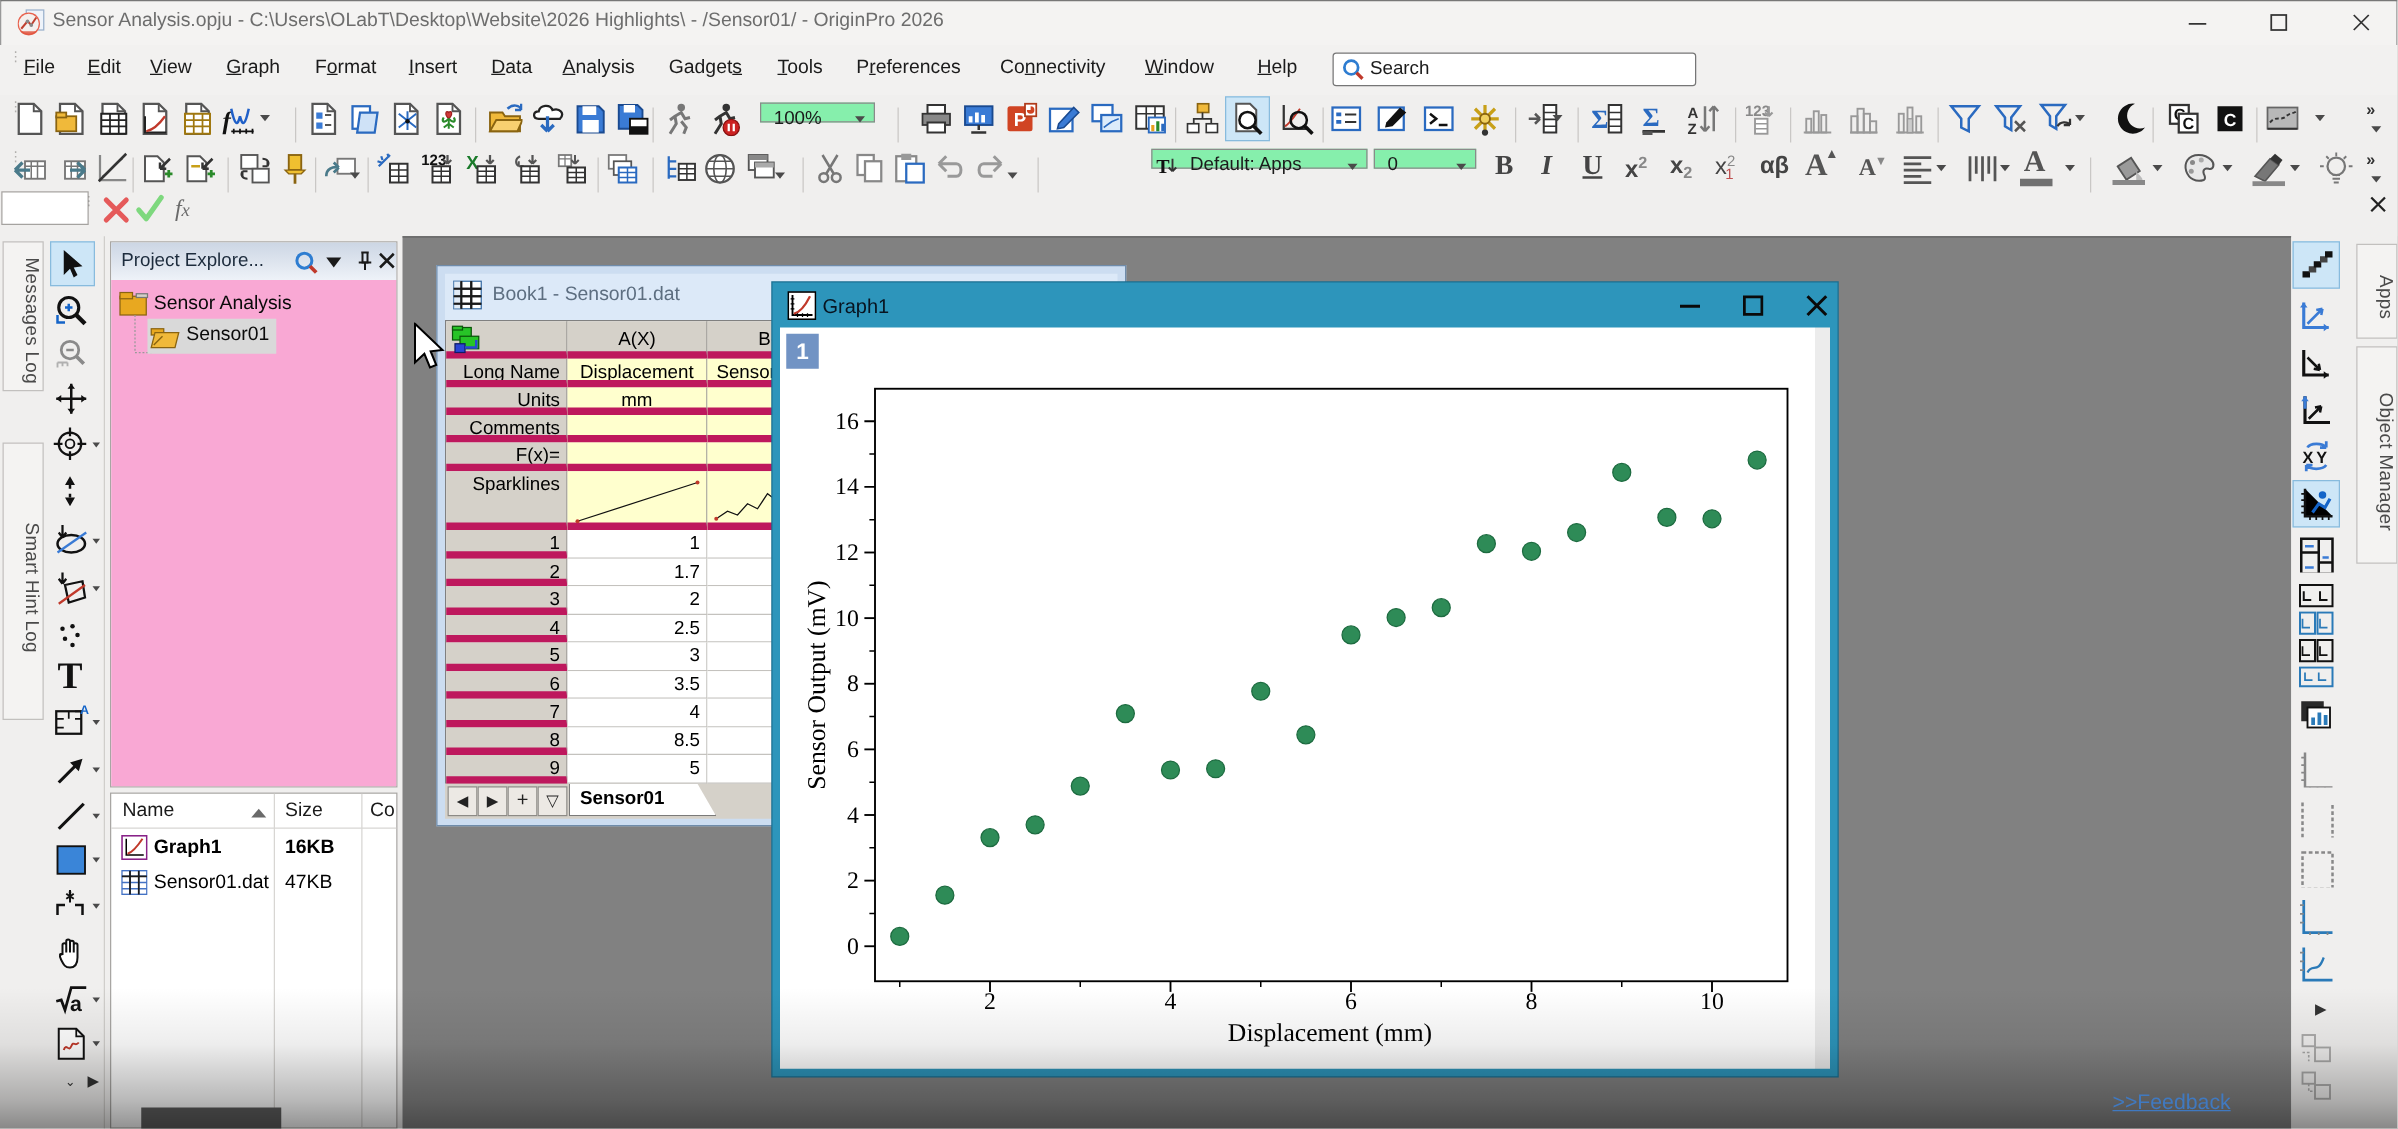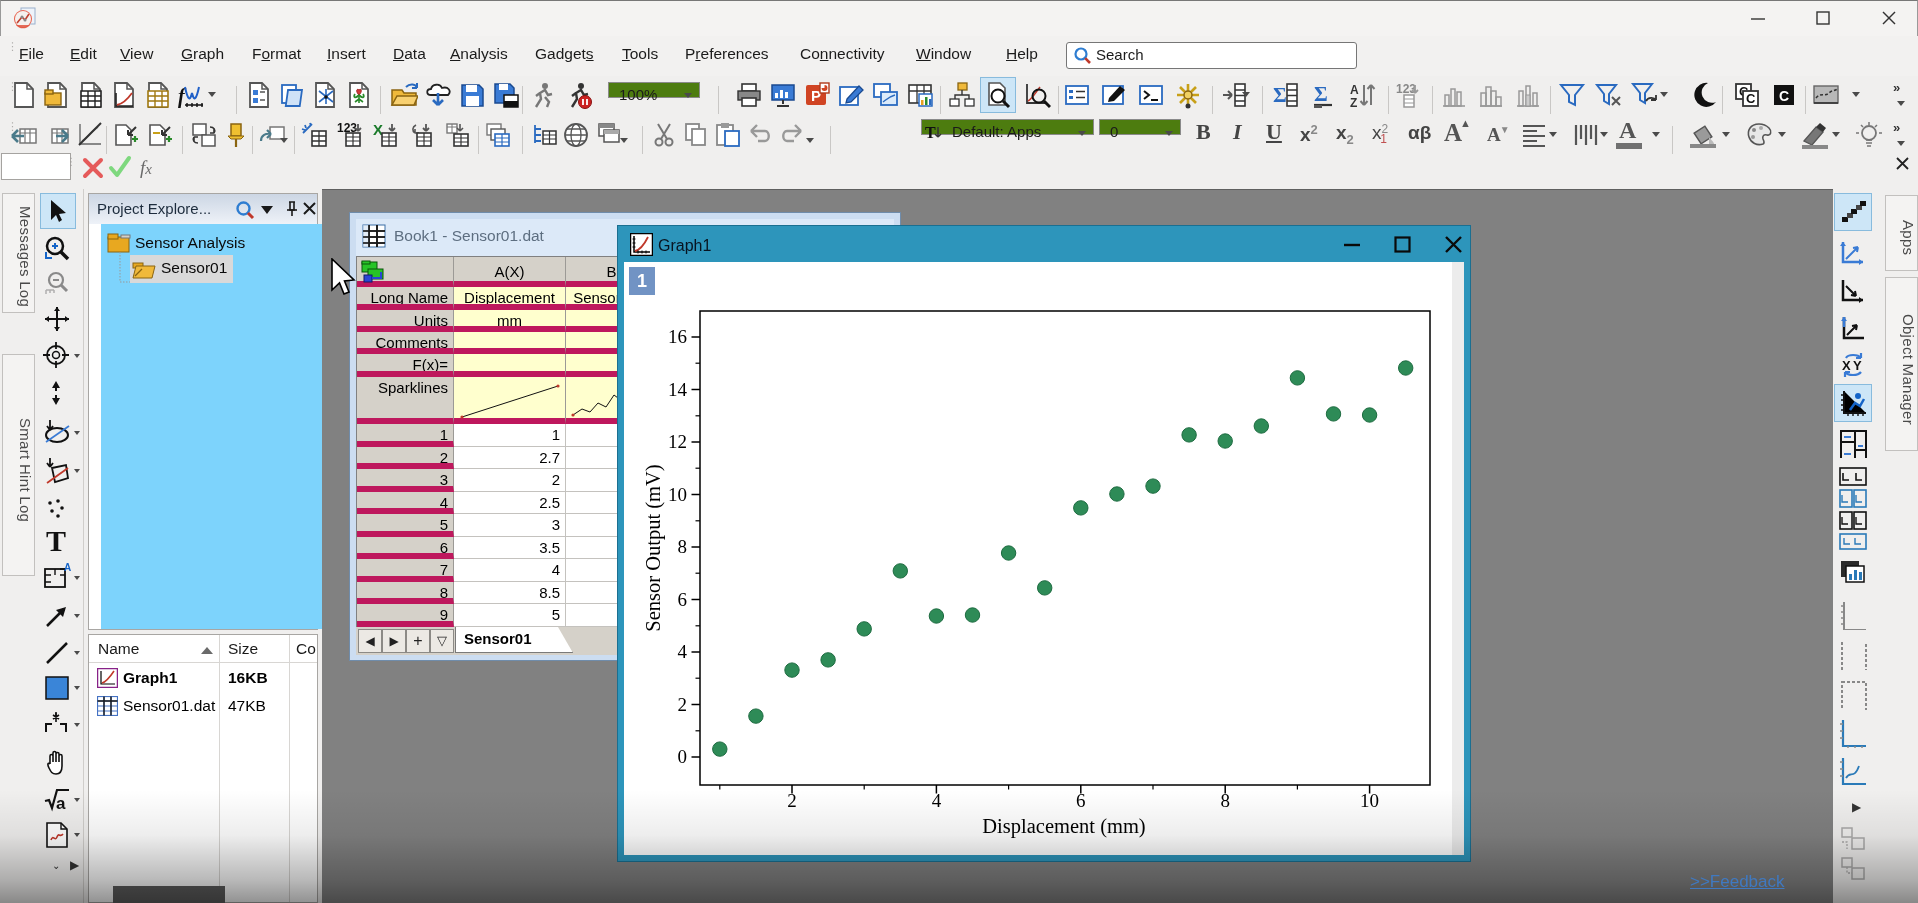--- a/index.html
+++ b/index.html
@@ -14,31 +14,31 @@
 .menu{position:absolute;top:45px;font-size:15.5px;color:#1b1b1b}
 #searchbox{left:1066px;top:42px;width:291px;height:27px;background:#fff;border:1px solid #767676;border-radius:3px}
 #searchtxt{left:1096px;top:46px;font-size:15px;color:#1b1b1b}
 
 #tb1{left:0;top:76px;width:1918px;height:40px;background:#f0efee}
 #tb2{left:0;top:116px;width:1918px;height:40px;background:#f0efee}
 #fxrow{left:0;top:156px;width:1918px;height:33px;background:#f0efee}
 .ic{position:absolute;width:28px;height:28px}
 .divd{position:absolute;width:1px;height:28px;background:#c9c7c5;top:5px}
 .dd{position:absolute;width:0;height:0;border-left:4px solid transparent;border-right:4px solid transparent;border-top:5px solid #4a4a4a}
-.combo{position:absolute;height:16px;background:#4d7c0f;border:1px solid #8a8a8a;font-size:15px;color:#1b1b1b}
+.combo{position:absolute;height:16px;background:#86efac;border:1px solid #8a8a8a;font-size:15px;color:#1b1b1b}
 
 .vtab{position:absolute;background:#f4f3f2;border:1px solid #c2c0be;writing-mode:vertical-rl;font-size:15px;color:#4a4a4a;text-align:center;letter-spacing:.3px}
 #ltools{left:36px;top:189px;width:48px;height:714px;background:#f0efee;border-right:1px solid #d0cecb}
 .lt{position:absolute;left:42px;width:30px;height:30px}
 .ldd{position:absolute;left:74px;width:0;height:0;border-left:3.5px solid transparent;border-right:3.5px solid transparent;border-top:4.5px solid #4a4a4a}
 
 #pe{left:88px;top:193px;width:230px;height:437px;background:#fff;border:1px solid #a8a6a3}
 #pehead{left:0px;top:0px;width:228px;height:30px;background:linear-gradient(#ccd6e4,#eef2f8)}
 #petitle{left:8px;top:6px;font-size:15px;color:#1d2c3d}
-#petree{left:12px;top:30px;width:228px;height:405px;background:#7dd3fc}
+#petree{left:0;top:30px;width:228px;height:405px;background:#f9a8d4}
 
 #files{left:88px;top:634px;width:230px;height:269px;background:#fff;border:1px solid #a8a6a3}
 .fcol{position:absolute;top:0;width:1px;height:267px;background:#d8d6d3}
 
 #ws{left:322px;top:189px;width:1511px;height:714px;background:#818181;border-top:1px solid #5f5f5f}
 
 #rtools{left:1833px;top:189px;width:51px;height:714px;background:#f0efee}
 .rt{position:absolute;left:1838px;width:30px;height:30px}
 
 #book1{left:349px;top:212px;width:552px;height:449px;background:#ccddf1;border:1px solid #6f8cab}
@@ -67,20 +67,21 @@
 <div class="abs" id="titlebar"></div>
 <svg class="abs" style="left:14px;top:7px" width="22" height="22" viewBox="0 0 22 22">
       <rect x="7" y="1" width="14" height="16" fill="#eef3fa" stroke="#9ab0cc"></rect>
       <circle cx="9" cy="12" r="9" fill="#e8604c"></circle>
       <circle cx="9" cy="12" r="8" fill="#f4f0ee"></circle>
       <path d="M3 16 L8 10 L11 13 L15 7" stroke="#c04030" stroke-width="1.6" fill="none"></path>
       <circle cx="8" cy="10" r="1.5" fill="#888"></circle>
       <circle cx="11" cy="13" r="1.5" fill="#888"></circle>
       <path d="M2 18 A9 9 0 0 0 16 18 Z" fill="#e05540" opacity="0.85"></path>
     </svg>
+<div class="abs" id="titletxt">Sensor Analysis.opju - C:\Users\OLabT\Desktop\Website\2026 Highlights\ - /Sensor01/ - OriginPro 2026</div>
 <svg class="abs wbtn" style="left:1750px">
       <line x1="1" y1="9" x2="15" y2="9" stroke="#333" stroke-width="1.4"></line>
     </svg>
 <svg class="abs wbtn" style="left:1815px">
       <rect x="2" y="2" width="12" height="12" fill="none" stroke="#333" stroke-width="1.4"></rect>
     </svg>
 <svg class="abs wbtn" style="left:1881px">
       <line x1="2" y1="2" x2="14" y2="14" stroke="#333" stroke-width="1.4"></line>
       <line x1="14" y1="2" x2="2" y2="14" stroke="#333" stroke-width="1.4"></line>
     </svg>
@@ -779,21 +780,21 @@
     <div class="cell lcell" style="left:0;top:167px;width:97px;height:23px;line-height:22px">1</div>
     <div class="cell lcell" style="left:0;top:190px;width:97px;height:22px;line-height:21px">2</div>
     <div class="cell lcell" style="left:0;top:212px;width:97px;height:23px;line-height:22px">3</div>
     <div class="cell lcell" style="left:0;top:235px;width:97px;height:22px;line-height:21px">4</div>
     <div class="cell lcell" style="left:0;top:257px;width:97px;height:23px;line-height:22px">5</div>
     <div class="cell lcell" style="left:0;top:280px;width:97px;height:22px;line-height:21px">6</div>
     <div class="cell lcell" style="left:0;top:302px;width:97px;height:23px;line-height:22px">7</div>
     <div class="cell lcell" style="left:0;top:325px;width:97px;height:22px;line-height:21px">8</div>
     <div class="cell lcell" style="left:0;top:347px;width:97px;height:23px;line-height:22px">9</div>
     <div class="cell dcell" style="left:97px;top:167px;width:112px;height:23px;line-height:22px">1</div>
-    <div class="cell dcell" style="left:97px;top:190px;width:112px;height:22px;line-height:21px">2.7</div>
+    <div class="cell dcell" style="left:97px;top:190px;width:112px;height:22px;line-height:21px">1.7</div>
     <div class="cell dcell" style="left:97px;top:212px;width:112px;height:23px;line-height:22px">2</div>
     <div class="cell dcell" style="left:97px;top:235px;width:112px;height:22px;line-height:21px">2.5</div>
     <div class="cell dcell" style="left:97px;top:257px;width:112px;height:23px;line-height:22px">3</div>
     <div class="cell dcell" style="left:97px;top:280px;width:112px;height:22px;line-height:21px">3.5</div>
     <div class="cell dcell" style="left:97px;top:302px;width:112px;height:23px;line-height:22px">4</div>
     <div class="cell dcell" style="left:97px;top:325px;width:112px;height:22px;line-height:21px">8.5</div>
     <div class="cell dcell" style="left:97px;top:347px;width:112px;height:23px;line-height:22px">5</div>
     <div class="cell dcell" style="left:209px;top:167px;width:112px;height:23px"></div>
     <div class="cell dcell" style="left:209px;top:190px;width:112px;height:22px"></div>
     <div class="cell dcell" style="left:209px;top:212px;width:112px;height:23px"></div>

